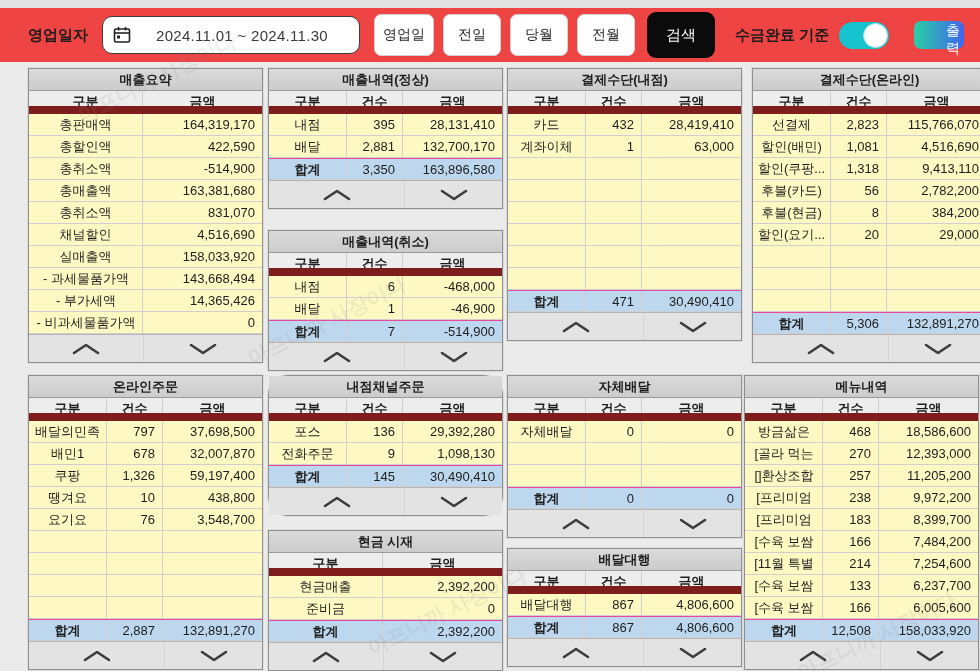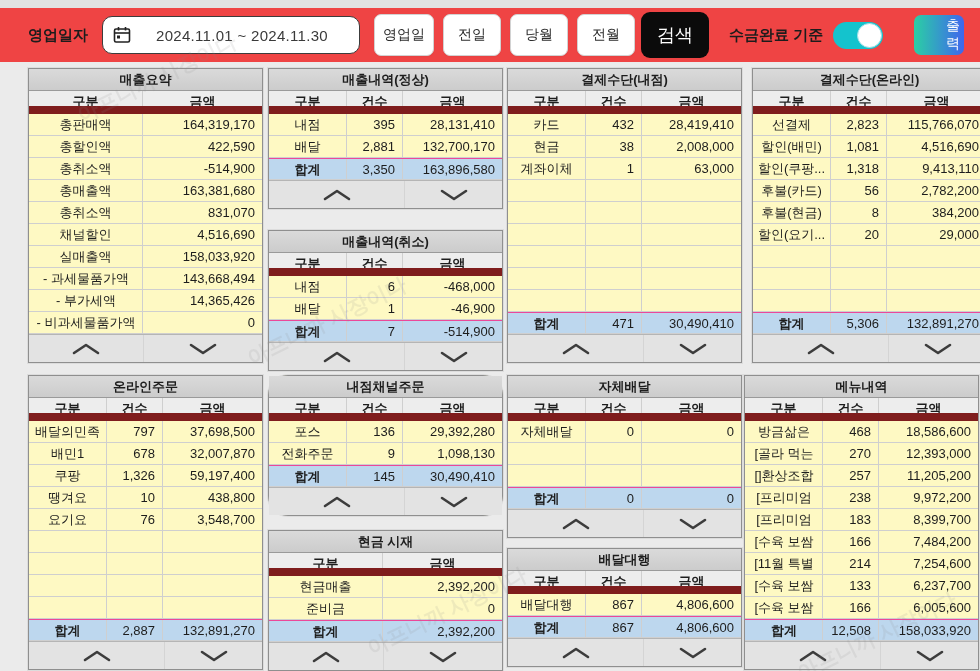--- a/index.html
+++ b/index.html
@@ -21,34 +21,34 @@
   }
   .cal{display:flex;align-items:center;margin-right:4px;}
   .dtext{flex:1;text-align:center;font-size:15px;color:#3a3a3a;letter-spacing:.3px;white-space:nowrap;}
   .qbtn{
     margin-left:9px;height:42px;min-width:58px;padding:0 8px;background:#fff;
     border:1px solid #d2d2d2;border-radius:7px;font-size:14px;color:#2b2b2b;
     font-family:inherit;cursor:pointer;box-shadow:0 1px 2px rgba(0,0,0,.04);
   }
   .qbtn:first-of-type{margin-left:14px;}
   .searchbtn{
-    margin-left:6px;height:46px;width:68px;background:#0b0b0b;color:#fff;border:none;
-    border-radius:9px;font-size:18px;font-family:inherit;cursor:pointer;
+    margin-left:12px;height:46px;width:68px;background:#0b0b0b;color:#fff;border:none;
+    border-radius:9px;font-size:15px;font-family:inherit;cursor:pointer;
   }
   .toggle-lab{margin-left:20px;}
   .switch{
     margin-left:10px;width:50px;height:27px;border-radius:14px;background:#14c3cd;
     position:relative;cursor:pointer;flex:0 0 auto;
   }
   .switch .knob{
     position:absolute;top:1px;right:1px;width:25px;height:25px;border-radius:50%;
     background:#fff;border:1px solid #9ddfe6;box-sizing:border-box;
   }
   .printbtn{
-    margin-left:auto;margin-right:4px;height:40px;width:50px;border:none;border-radius:7px;
+    margin-left:auto;margin-right:4px;height:28px;width:50px;border:none;border-radius:7px;
     background:linear-gradient(90deg,#2bcfa4,#3f66ee);color:#fff;font-size:14px;
     font-family:inherit;cursor:pointer;padding-left:32px;
   }
   
   .content{position:relative;width:980px;height:609px;background:#ebebeb;}
   .tbl{
     position:absolute;width:233px;background:#fef9c3;border:1px solid #8f8f8f;
     box-shadow:0 0 0 1px #dcdcdc;box-sizing:content-box;font-size:13px;color:#1d1d1d;
   }
   #t-sales-summary{left:28px;top:6px;}
@@ -258,25 +258,20 @@
         <div class="t-cell c0">구분</div>
         <div class="t-cell c1">건수</div>
         <div class="t-cell c2">금액</div>
       </div>
       <div class="t-row data">
         <div class="t-cell c0 lbl">카드</div>
         <div class="t-cell c1 num">432</div>
         <div class="t-cell c2 num">28,419,410</div>
       </div>
       <div class="t-row data">
-        <div class="t-cell c0 lbl">현금</div>
-        <div class="t-cell c1 num">38</div>
-        <div class="t-cell c2 num">2,008,000</div>
-      </div>
-      <div class="t-row data">
         <div class="t-cell c0 lbl">계좌이체</div>
         <div class="t-cell c1 num">1</div>
         <div class="t-cell c2 num">63,000</div>
       </div>
       <div class="t-row empty">
         <div class="t-cell c0 lbl"></div>
         <div class="t-cell c1 num"></div>
         <div class="t-cell c2 num"></div>
       </div>
       <div class="t-row empty">

